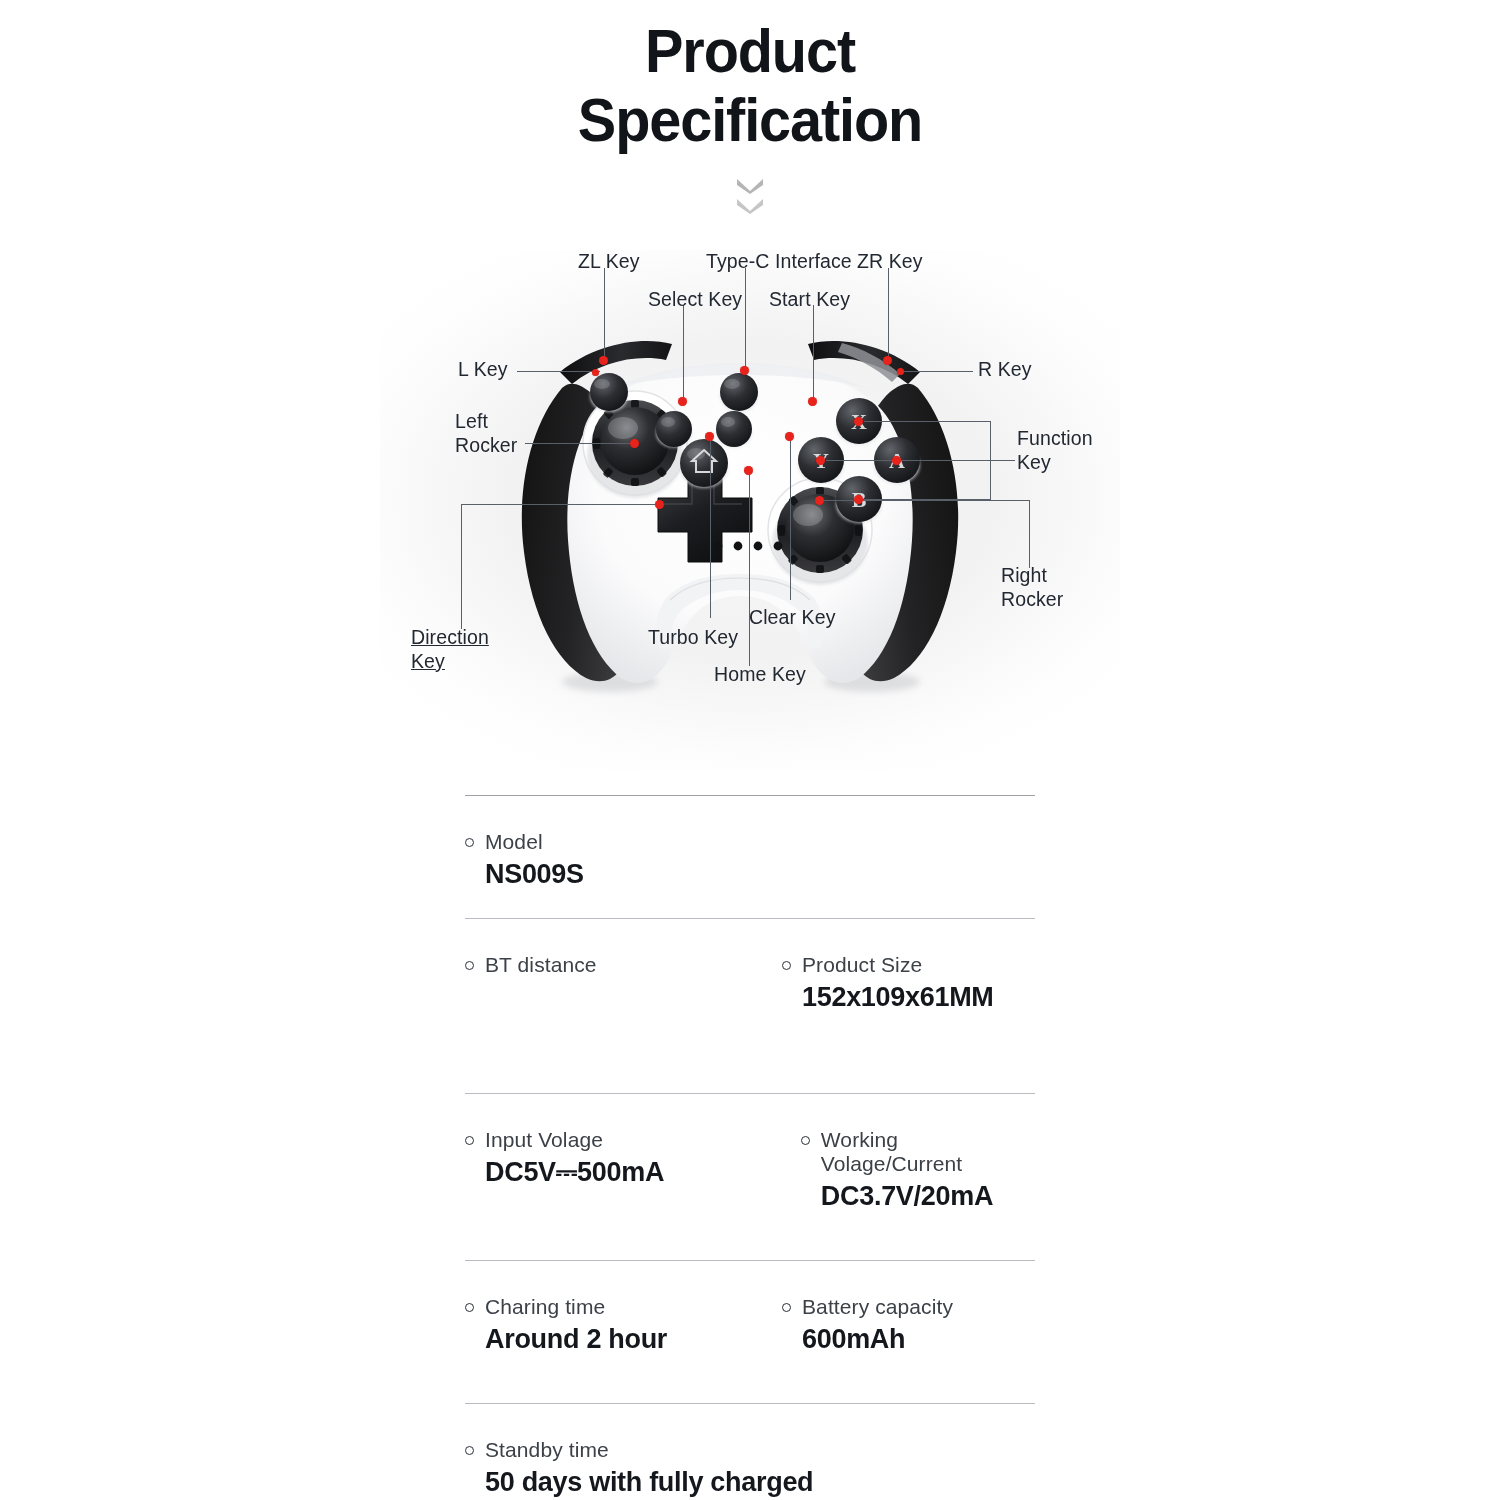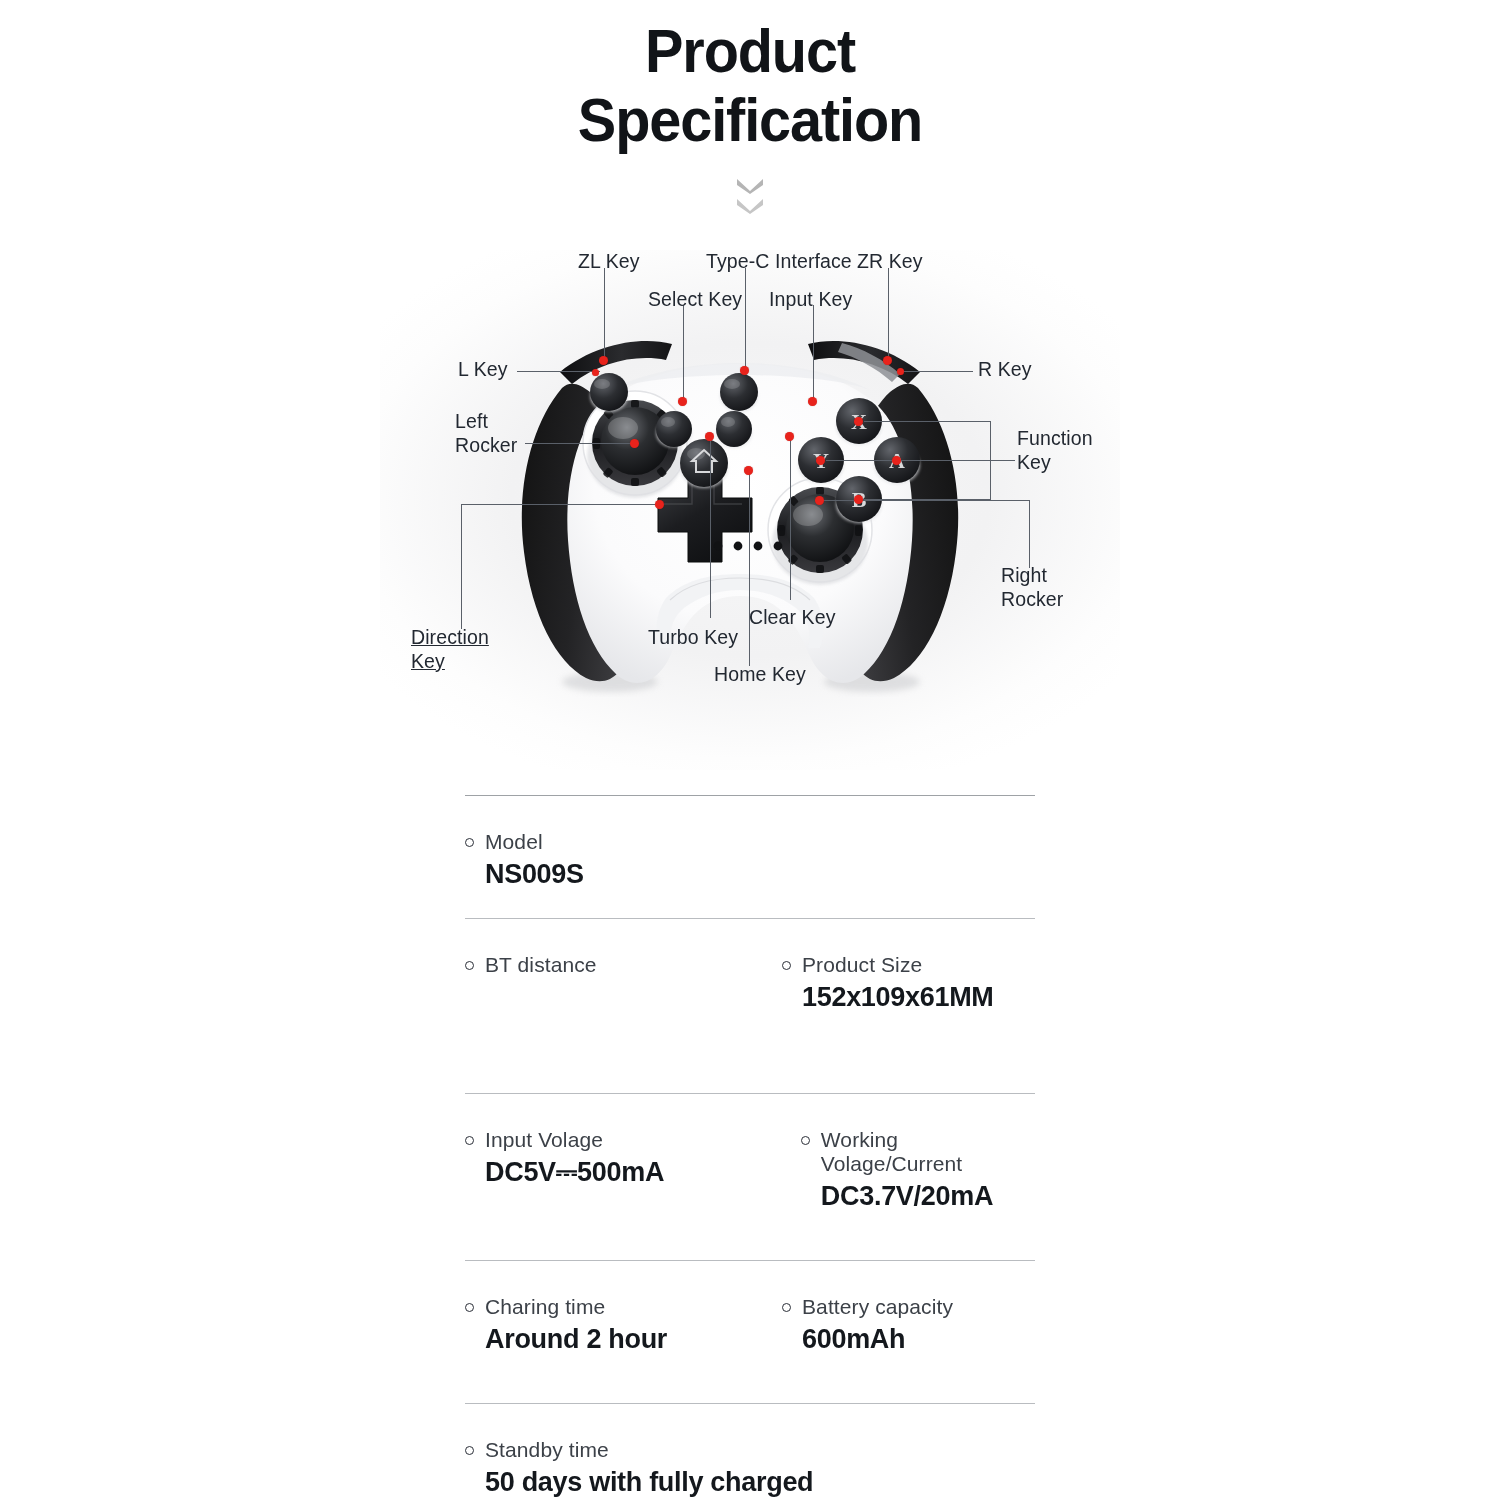--- a/index.html
+++ b/index.html
@@ -355,21 +355,21 @@
   <div class="dot" style="left:785px; top:202px;"></div>
   <div class="dot" style="left:854px; top:187px;"></div>
   <div class="dot" style="left:816px; top:226px;"></div>
   <div class="dot" style="left:892px; top:226px;"></div>
   <div class="dot" style="left:854px; top:265px;"></div>
 
   <div class="lbl" style="left:578px; top:20px;">ZL Key</div>
   <div class="lbl" style="left:674px; top:20px;margin-left:32px;">Type-C Interface</div>
   <div class="lbl" style="left:857px; top:20px;">ZR Key</div>
   <div class="lbl" style="left:648px; top:58px;">Select Key</div>
-  <div class="lbl" style="left:769px; top:58px;">Input Key</div>
+  <div class="lbl" style="left:769px; top:58px;">Start Key</div>
   <div class="lbl" style="left:458px; top:128px;">L Key</div>
   <div class="lbl" style="left:978px; top:128px;text-align:right;">R Key</div>
   <div class="lbl" style="left:455px; top:180px;">Left
 Rocker</div>
   <div class="lbl" style="left:1017px; top:197px;">Function
 Key</div>
   <div class="lbl" style="left:1001px; top:334px;">Right
 Rocker</div>
   <div class="lbl" style="left:411px; top:396px;text-decoration:underline;">Direction
 Key</div>

